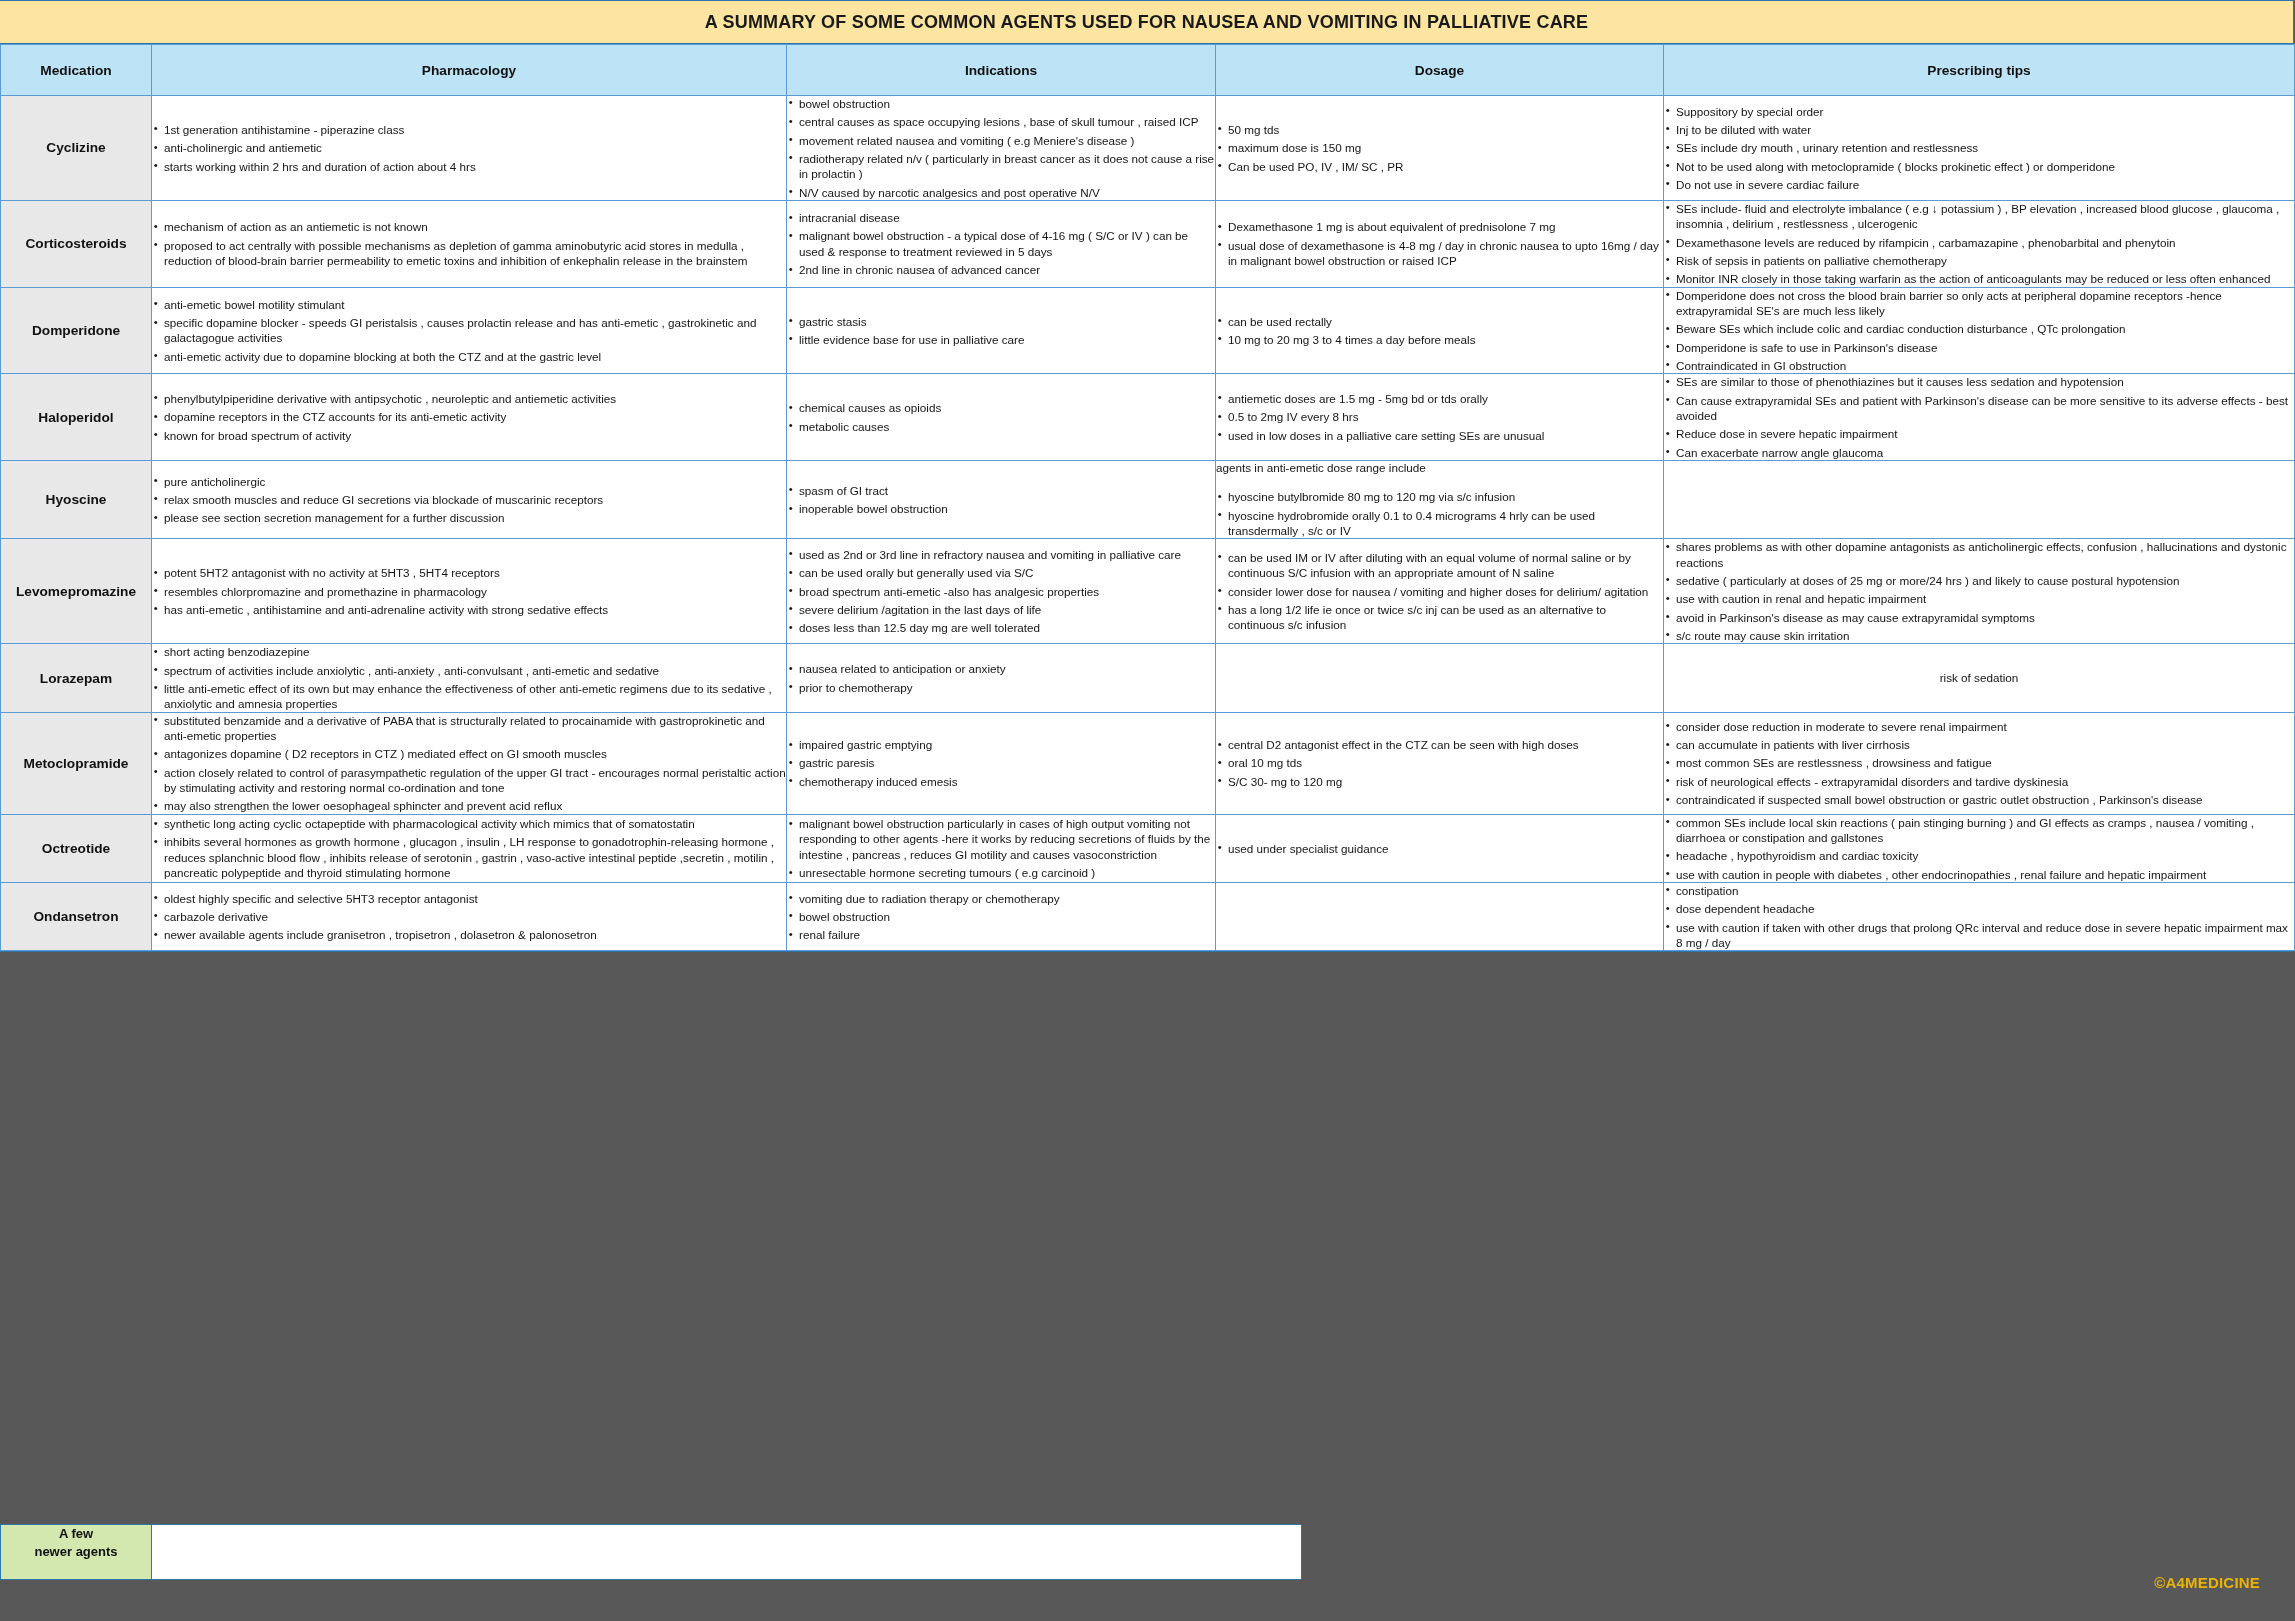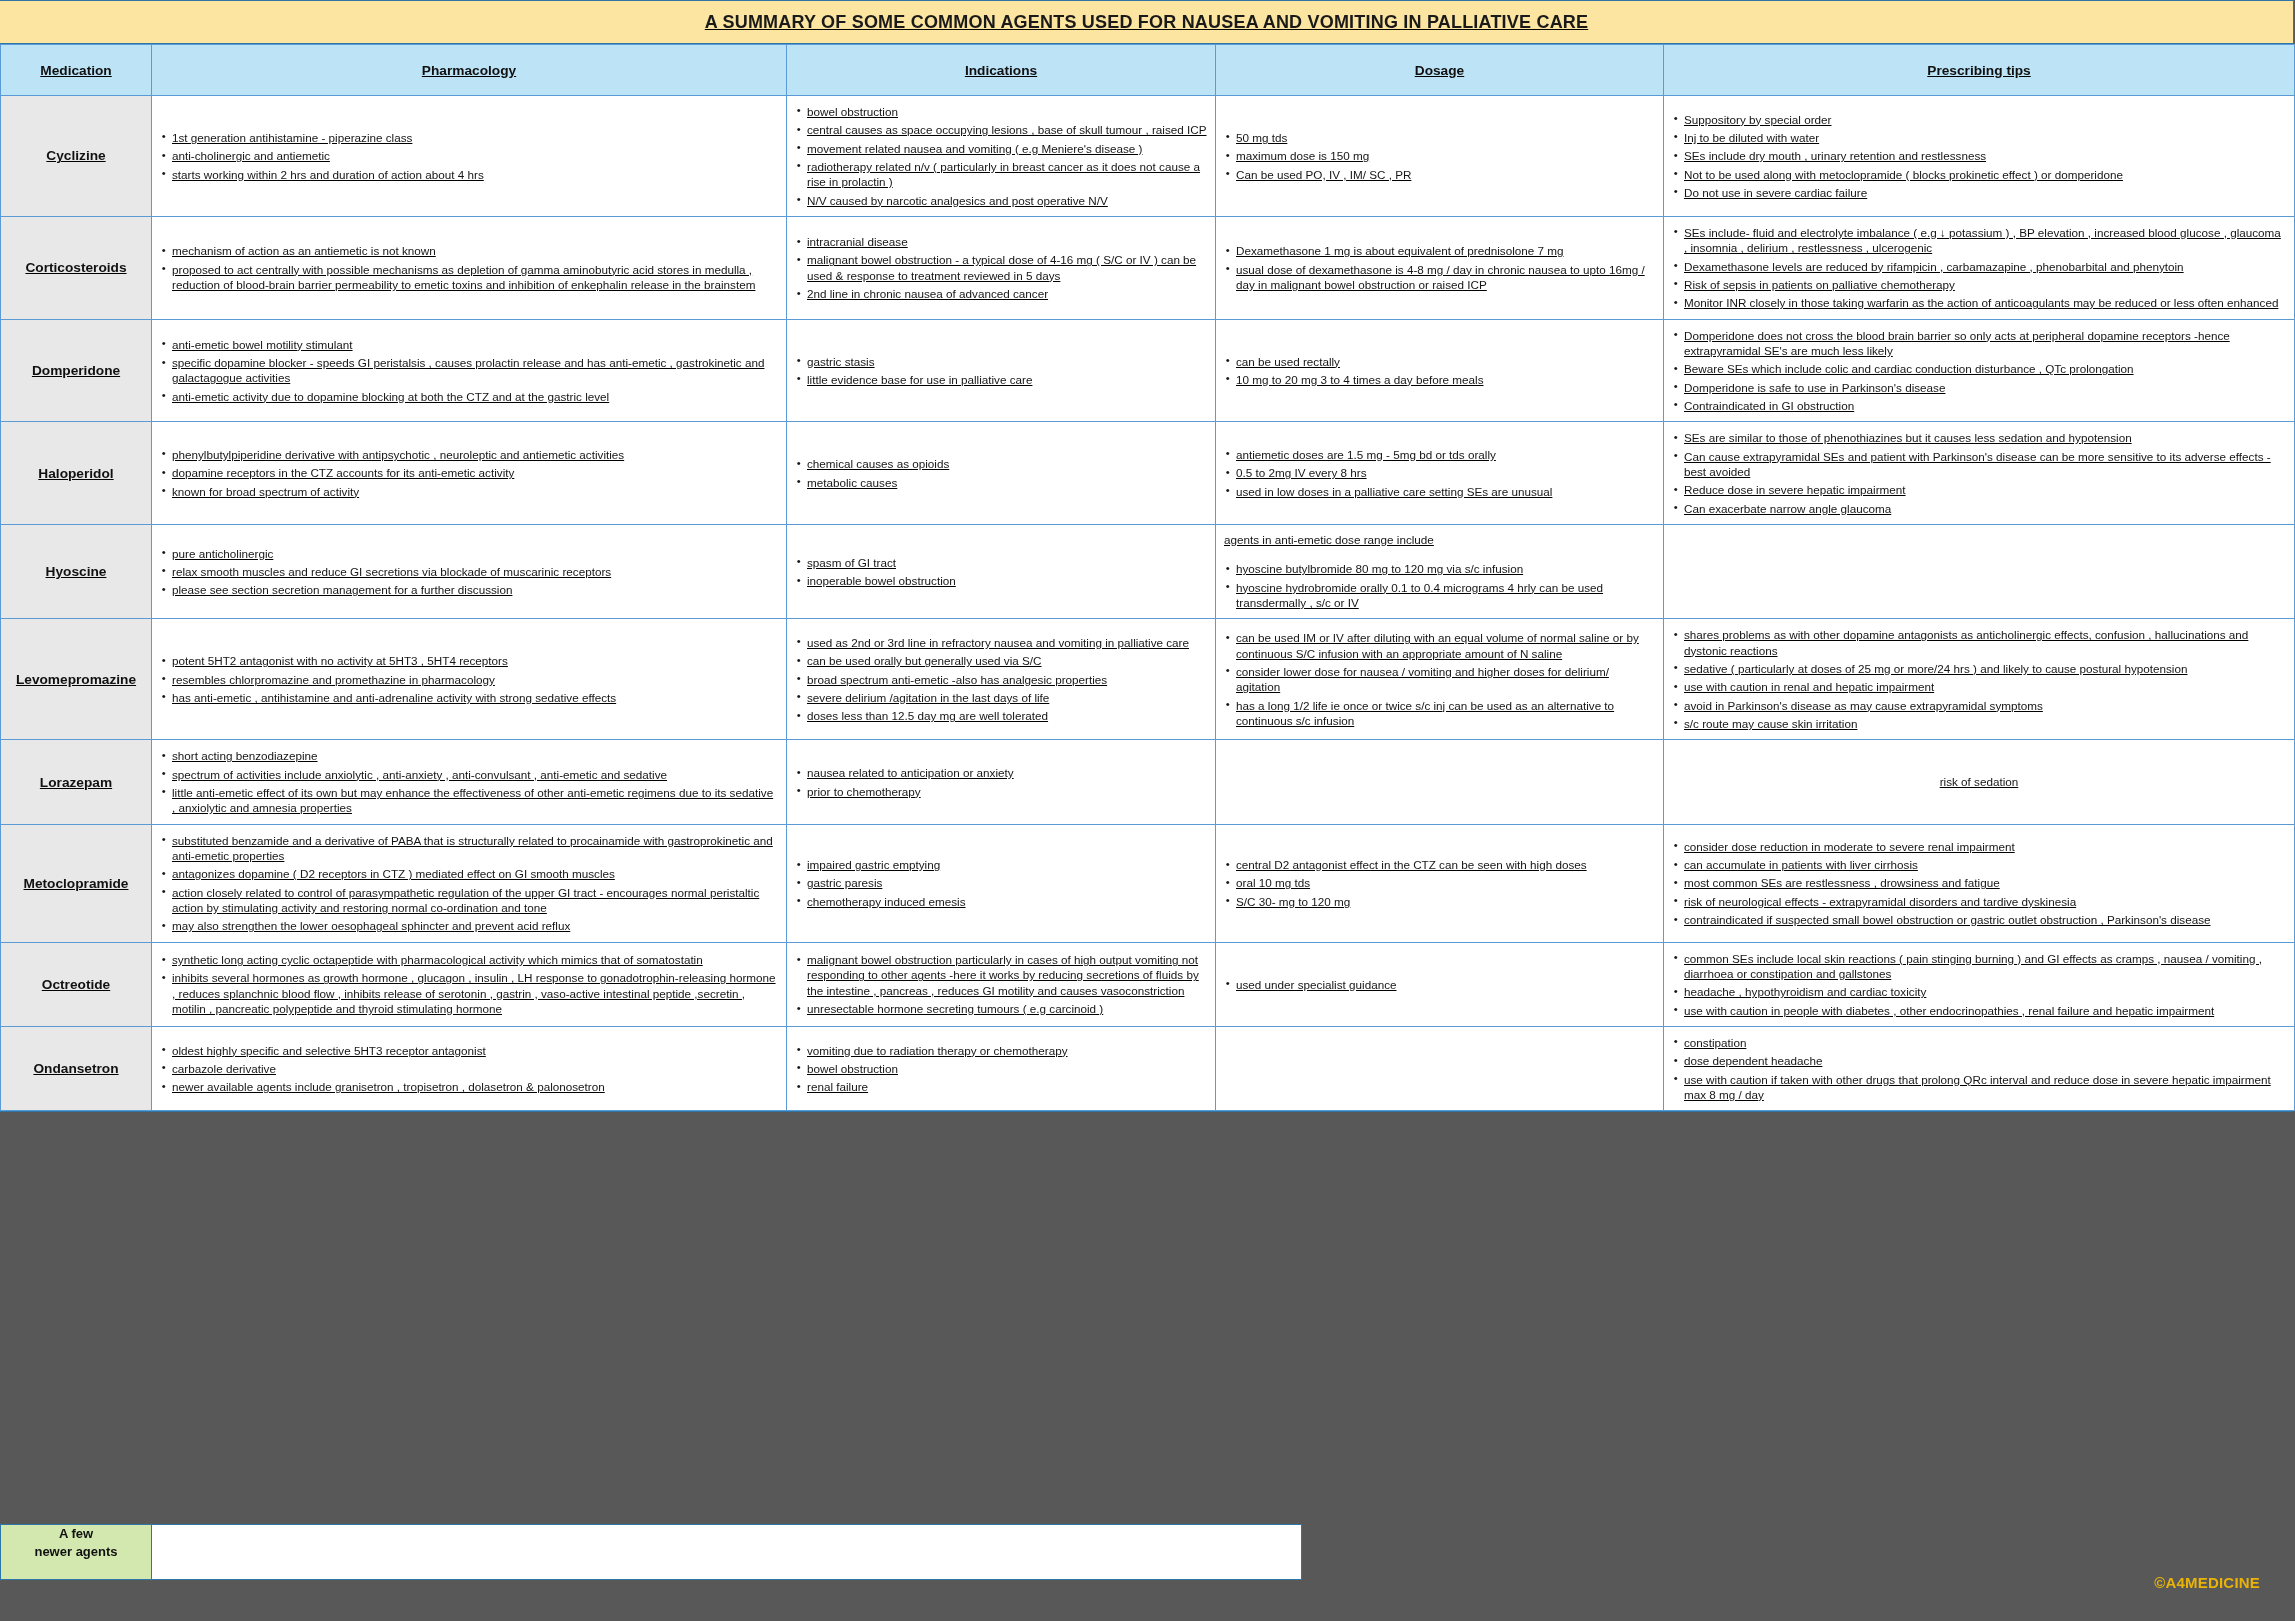--- a/index.html
+++ b/index.html
@@ -16,21 +16,20 @@
     overflow: hidden;
   }
   .doc {
     position: absolute;
     left: 0; top: 0;
     width: 2294px;
     background: #8b5cf6;
     border: 1.2px solid #2E75A8;
     border-top: none;
     border-left: none;
-    text-decoration: underline;
   }
   
   .titlebar {
     background: #FCE5A0;
     height: 44px;
     display: flex;
     align-items: center;
     justify-content: center;
     border-bottom: 1.8px solid #2E75A8;
     border-top: 1.2px solid #2E75A8;
@@ -44,21 +43,21 @@
   }
   
   table.maintable {
     border-collapse: collapse;
     table-layout: fixed;
     width: 2294px;
   }
   table.maintable td, table.maintable th {
     border: 0.9px solid #5B9BD5;
     vertical-align: middle;
-    padding: 8px;
+    padding: 0;
   }
   thead th {
     background: #BDE3F7;
     height: 51px;
     font-size: 13.7px;
     font-weight: bold;
     color: #111;
     text-align: center;
   }
   

